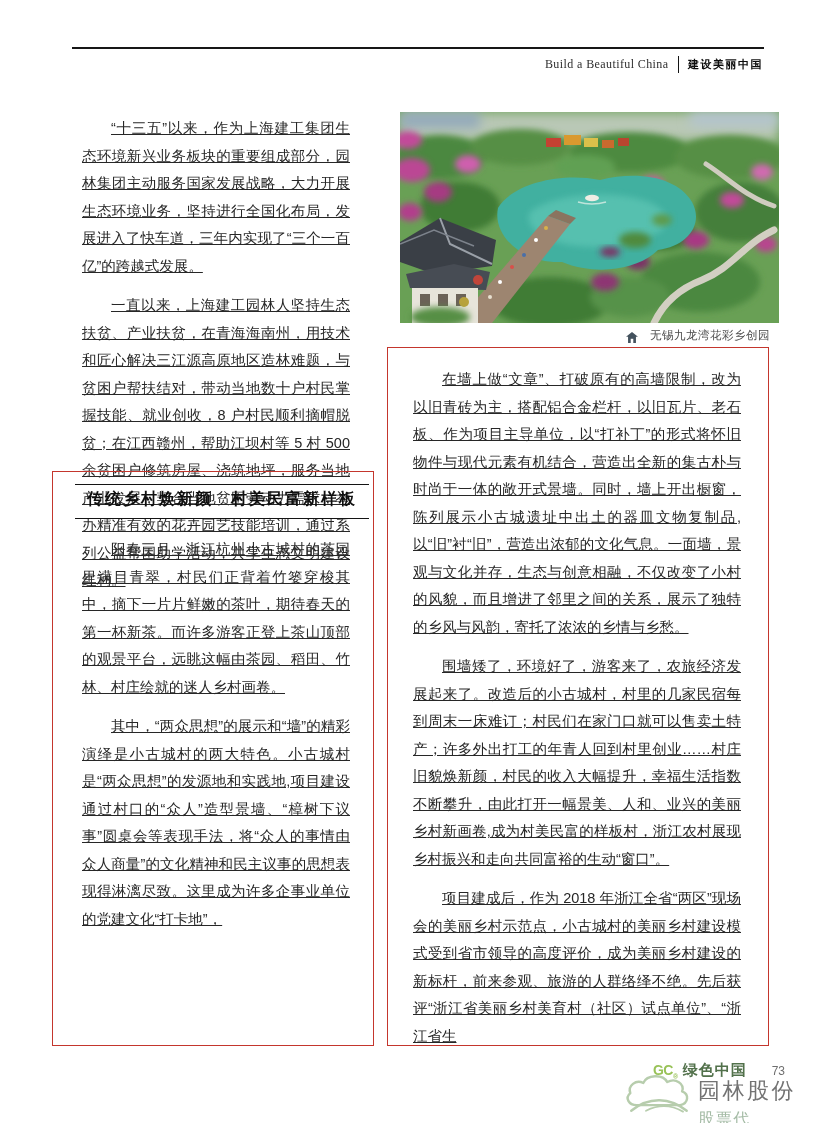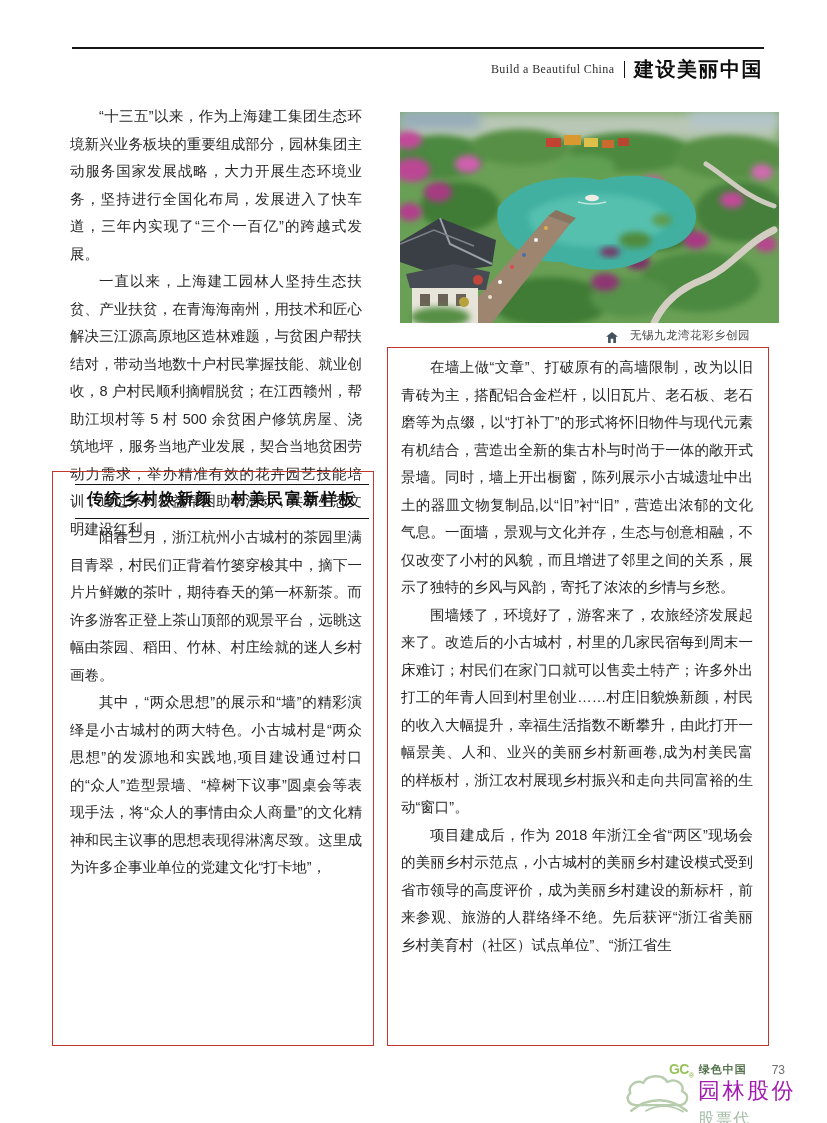--- a/index.html
+++ b/index.html
@@ -4,50 +4,50 @@
 <style>
   html,body{margin:0;padding:0;background:#e8e8e8;}
   .page{
     position:relative;width:827px;height:1123px;background:#ffffff;margin:0 auto;
     overflow:hidden;font-family:"Liberation Sans","DejaVu Sans",sans-serif;color:#262626;
   }
   .top-rule{position:absolute;left:72px;top:47px;width:692px;height:1.5px;background:#161616;}
   .header{position:absolute;top:56px;right:64px;display:flex;align-items:center;gap:9px;}
   .h-en{font-family:"Liberation Serif","DejaVu Serif",serif;font-size:12px;color:#2e2e2e;letter-spacing:.4px;}
   .h-sep{width:1.5px;height:17px;background:#141414;}
-  .h-zh{font-size:20px;font-weight:700;color:#0d0d0d;letter-spacing:1.5px;}
+  .h-zh{font-size:11px;font-weight:700;color:#0d0d0d;letter-spacing:1.5px;}
 
-  .body-p{margin:0;font-size:14.5px;line-height:27.5px;text-align:justify;text-justify:inter-ideograph;text-indent:2em;color:#272727;}
+  .body-p{margin:12px;font-size:14.5px;line-height:27.5px;text-align:justify;text-justify:inter-ideograph;text-indent:2em;color:#272727;text-decoration:underline;}
   .body-p.noindent{text-indent:0;}
 
   .col-left{position:absolute;left:70px;top:103px;width:292px;}
   .box-left-text{position:absolute;left:70px;top:524px;width:292px;height:522px;overflow:hidden;}
   .col-right{position:absolute;left:401px;top:354px;width:352px;height:690px;overflow:hidden;}
 
   .company-underline{border-bottom:1.6px solid #c4362d;padding-bottom:1px;}
 
   .redbox{position:absolute;border:1.6px solid #c4362d;background:transparent;}
   .redbox-left{left:52px;top:471px;width:320px;height:573px;}
   .redbox-right{left:387px;top:347px;width:380px;height:697px;}
 
   .heading-wrap{position:absolute;left:75px;top:484px;width:294px;border-top:1.6px solid #141414;border-bottom:1.6px solid #141414;padding:4px 0 8px 0;}
   .heading-title{font-size:16px;font-weight:700;letter-spacing:2px;text-align:center;color:#0f0f0f;}
 
   .photo{position:absolute;left:400px;top:112px;width:379px;height:211px;overflow:hidden;}
-  .caption{position:absolute;left:380px;top:328px;width:370px;display:flex;justify-content:flex-end;align-items:flex-end;gap:12px;font-size:11.5px;color:#4c4c4c;letter-spacing:.5px;}
+  .caption{position:absolute;left:400px;top:328px;width:370px;display:flex;justify-content:flex-end;align-items:flex-end;gap:12px;font-size:11.5px;color:#4c4c4c;letter-spacing:.5px;}
 
   .footer-brand{position:absolute;top:1061px;left:620px;width:165px;display:flex;align-items:center;justify-content:flex-end;gap:5px;}
   .gc{font-weight:800;font-size:14px;color:#98c257;letter-spacing:-.5px;}
   .gc-r{font-size:7px;color:#98c257;vertical-align:sub;}
-  .mag{font-weight:700;font-size:11px;color:#52714b;letter-spacing:1px;}
+  .mag{font-weight:700;font-size:15px;color:#52714b;letter-spacing:1px;}
   .pagenum{font-size:12px;color:#6f6f6f;margin-left:20px;}
 
   .footer-logo{position:absolute;left:622px;top:1072px;display:flex;align-items:flex-start;gap:4px;}
   .logo-text{display:flex;flex-direction:column;margin-top:4px;}
-  .logo-name{font-size:22px;color:#a21caf;letter-spacing:2.5px;}
+  .logo-name{font-size:22px;color:#737373;letter-spacing:2.5px;}
   .logo-code{font-size:16px;color:#a4bba5;letter-spacing:1.6px;margin-top:3px;}
 </style>
 </head>
 <body>
 
 <div class="page">
 
   <div class="top-rule"></div>
 
   <div class="header">
@@ -158,21 +158,21 @@
   <div class="heading-wrap">
     <div class="heading-title">传统乡村焕新颜　村美民富新样板</div>
   </div>
 
   <div class="box-left-text">
     <p class="body-p">阳春三月，浙江杭州小古城村的茶园里满目青翠，村民们正背着竹篓穿梭其中，摘下一片片鲜嫩的茶叶，期待春天的第一杯新茶。而许多游客正登上茶山顶部的观景平台，远眺这幅由茶园、稻田、竹林、村庄绘就的迷人乡村画卷。</p>
     <p class="body-p">其中，“两众思想”的展示和“墙”的精彩演绎是小古城村的两大特色。小古城村是“两众思想”的发源地和实践地,项目建设通过村口的“众人”造型景墙、“樟树下议事”圆桌会等表现手法，将“众人的事情由众人商量”的文化精神和民主议事的思想表现得淋漓尽致。这里成为许多企事业单位的党建文化“打卡地”，</p>
   </div>
 
   <div class="col-right">
-    <p class="body-p">在墙上做“文章”、打破原有的高墙限制，改为以旧青砖为主，搭配铝合金栏杆，以旧瓦片、老石板、老石磨等为点缀，以“打补丁”的形式将怀旧物件与现代元素有机结合，营造出全新的集古朴与时尚于一体的敞开式景墙。同时，墙上开出橱窗，陈列展示小古城遗址中出土的器皿文物复制品,以“旧”衬“旧”，营造出浓郁的文化气息。一面墙，景观与文化并存，生态与创意相融，不仅改变了小村的风貌，而且增进了邻里之间的关系，展示了独特的乡风与风韵，寄托了浓浓的乡情与乡愁。</p>
+    <p class="body-p">在墙上做“文章”、打破原有的高墙限制，改为以旧青砖为主，搭配铝合金栏杆，以旧瓦片、老石板、作为项目主导单位，以“打补丁”的形式将怀旧物件与现代元素有机结合，营造出全新的集古朴与时尚于一体的敞开式景墙。同时，墙上开出橱窗，陈列展示小古城遗址中出土的器皿文物复制品,以“旧”衬“旧”，营造出浓郁的文化气息。一面墙，景观与文化并存，生态与创意相融，不仅改变了小村的风貌，而且增进了邻里之间的关系，展示了独特的乡风与风韵，寄托了浓浓的乡情与乡愁。</p>
     <p class="body-p">围墙矮了，环境好了，游客来了，农旅经济发展起来了。改造后的小古城村，村里的几家民宿每到周末一床难订；村民们在家门口就可以售卖土特产；许多外出打工的年青人回到村里创业……村庄旧貌焕新颜，村民的收入大幅提升，幸福生活指数不断攀升，由此打开一幅景美、人和、业兴的美丽乡村新画卷,成为村美民富的样板村，浙江农村展现乡村振兴和走向共同富裕的生动“窗口”。</p>
     <p class="body-p">项目建成后，作为 2018 年浙江全省“两区”现场会的美丽乡村示范点，小古城村的美丽乡村建设模式受到省市领导的高度评价，成为美丽乡村建设的新标杆，前来参观、旅游的人群络绎不绝。先后获评“浙江省美丽乡村美育村（社区）试点单位”、“浙江省生</p>
   </div>
 
   <div class="footer-brand">
     <span class="gc"><span>GC</span><span class="gc-r">®</span></span>
     <span class="mag">绿色中国</span>
     <span class="pagenum">73</span>
   </div>
 

